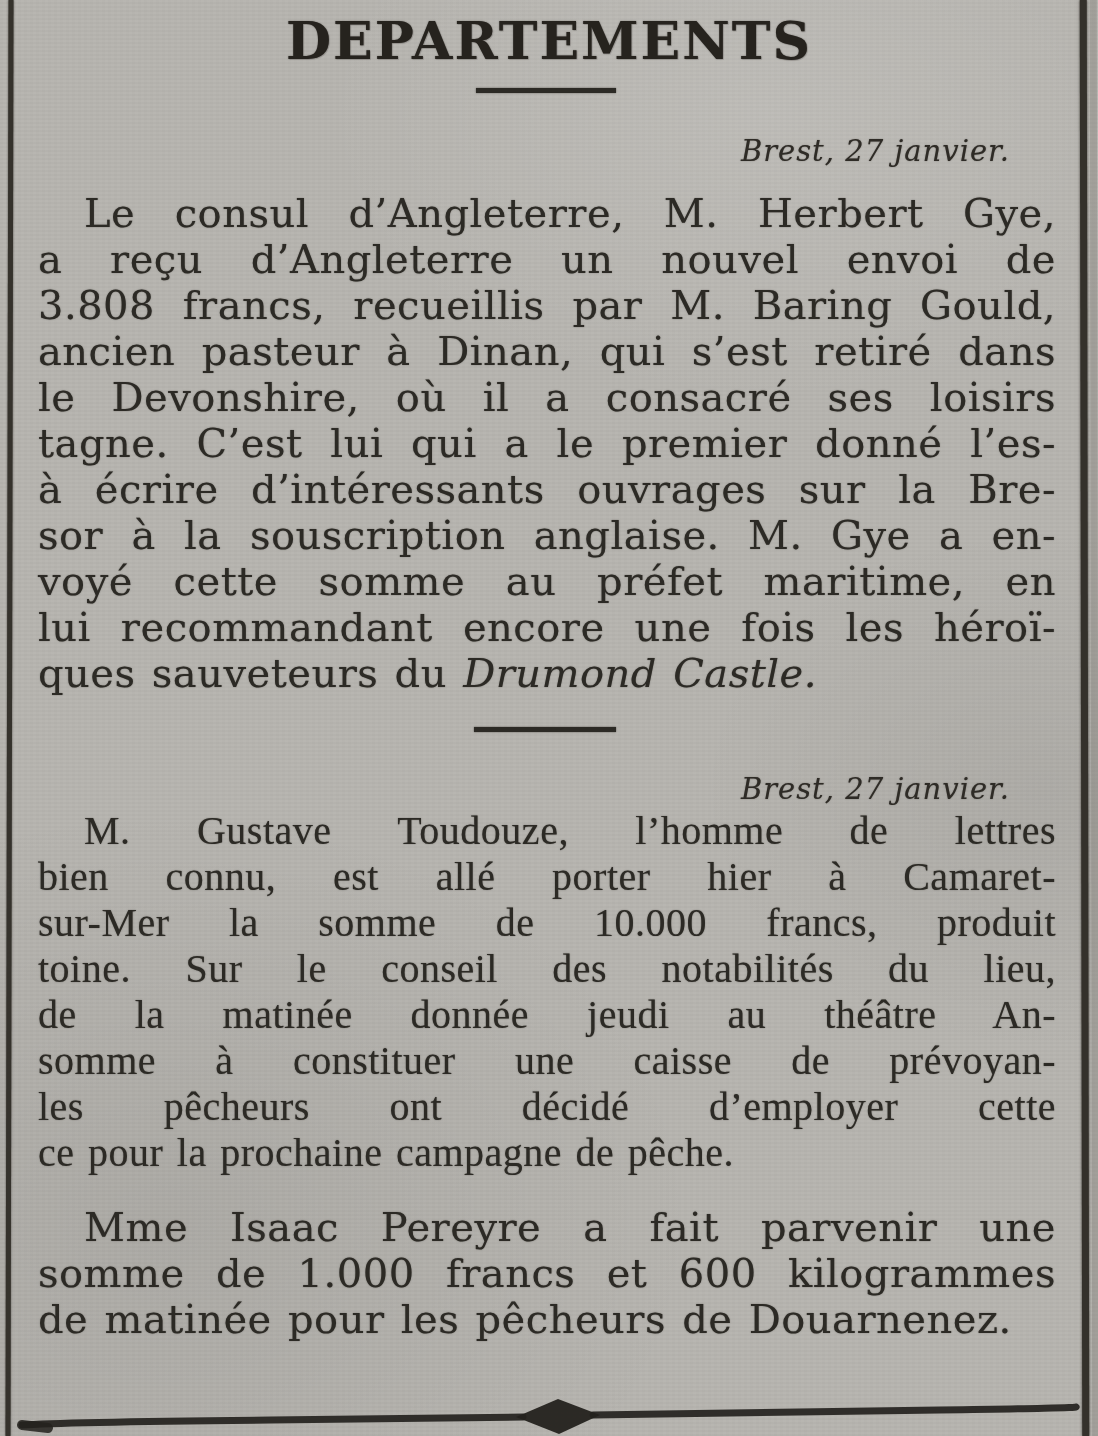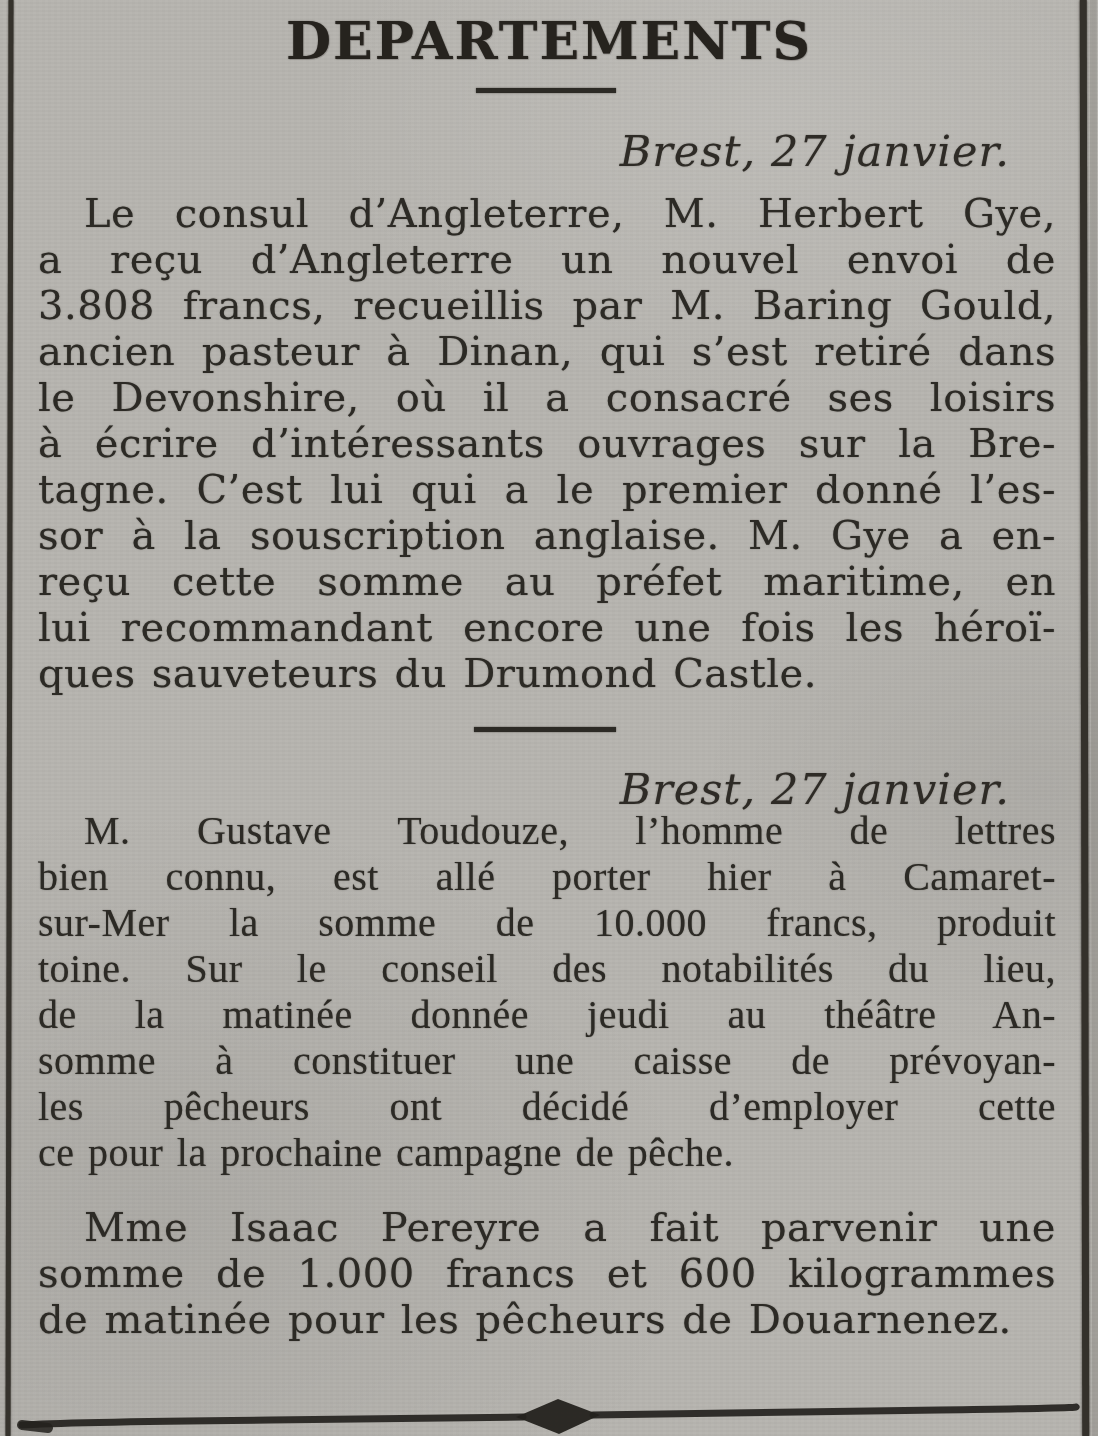--- a/index.html
+++ b/index.html
@@ -41,21 +41,21 @@
   }
   .rule-short{
     position:absolute;height:5px;background:#2c2a25;
     box-shadow:0 0 1.5px rgba(40,38,33,0.9);
   }
   .rule-title{left:476px;top:88px;width:140px;}
   .rule-section{left:474px;top:727px;width:142px;}
   .dateline{
     position:absolute;right:88px;
     font-style:italic;
-    font-size:43px;line-height:50px;
+    font-size:29px;line-height:50px;
     letter-spacing:1px;
     color:#2e2b26;
     text-shadow:0 0 1.3px rgba(43,40,35,0.55);
   }
   .dateline-1{top:126px;}
   .dateline-2{top:764px;}
   .para{
     position:absolute;left:38px;width:1018px;
   }
   .para-1{top:190px;}
@@ -68,21 +68,21 @@
     word-spacing:3px;
     white-space:nowrap; 
     white-space:normal;
     text-align:justify;
     text-align-last:justify;
     color:#2c2a25;
     text-shadow:0 0 1.3px rgba(43,40,35,0.6);
   }
   .line.indent{text-indent:46px;}
   .line.last{text-align-last:left;}
-  .it{}
+  .it{font-style:italic;}
   .bottom-rule{position:absolute;left:0;top:1388px;width:1098px;height:60px;}
 </style>
 </head>
 <body>
 
 <div class="page">
 
   <div class="border-left"></div>
   <div class="border-right"></div>
 
@@ -91,24 +91,24 @@
   <div class="rule-short rule-title"></div>
 
   <div class="dateline dateline-1">Brest, 27 janvier.</div>
 
   <div class="para para-1">
     <div class="line indent">Le consul d’Angleterre, M. Herbert Gye,</div>
     <div class="line">a reçu d’Angleterre un nouvel envoi de</div>
     <div class="line">3.808 francs, recueillis par M. Baring Gould,</div>
     <div class="line">ancien pasteur à Dinan, qui s’est retiré dans</div>
     <div class="line">le Devonshire, où il a consacré ses loisirs</div>
+    <div class="line">tagne. C’est lui qui a le premier donné l’es-</div>
     <div class="line">à écrire d’intéressants ouvrages sur la Bre-</div>
-    <div class="line">tagne. C’est lui qui a le premier donné l’es-</div>
     <div class="line">sor à la souscription anglaise. M. Gye a en-</div>
-    <div class="line">reçu cette somme au préfet maritime, en</div>
+    <div class="line">voyé cette somme au préfet maritime, en</div>
     <div class="line">lui recommandant encore une fois les héroï-</div>
     <div class="line last"><span>ques sauveteurs du </span><span class="it">Drumond Castle.</span></div>
   </div>
 
   <div class="rule-short rule-section"></div>
 
   <div class="dateline dateline-2">Brest, 27 janvier.</div>
 
   <div class="para para-2">
     <div class="line indent">M. Gustave Toudouze, l’homme de lettres</div>

